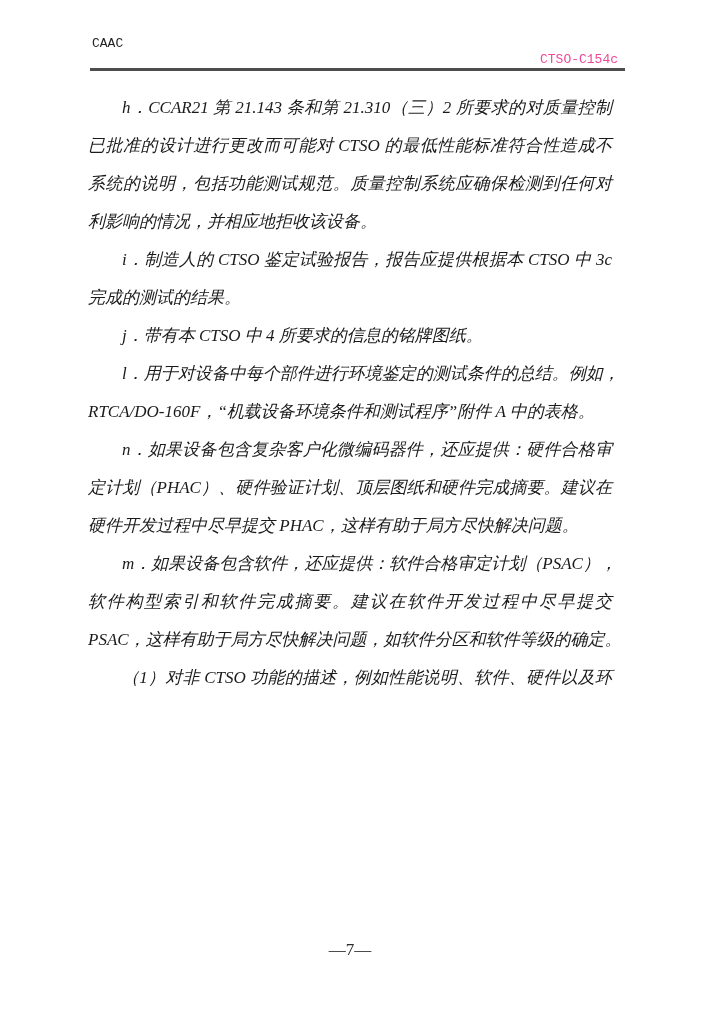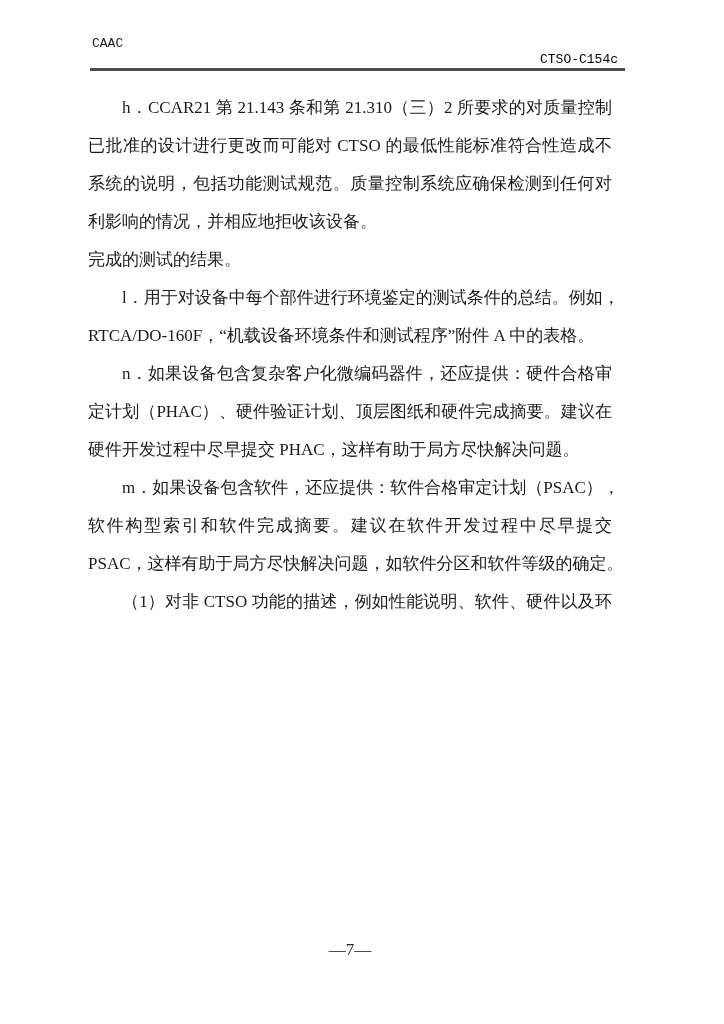--- a/index.html
+++ b/index.html
@@ -23,35 +23,36 @@
     font-family: Liberation Mono, monospace;
     font-size: 13px;
     color: #222222;
   }
   .header-right {
     position: absolute;
     right: 106px;
     top: 52px;
     font-family: "Liberation Mono", monospace;
     font-size: 13px;
-    color: #000000;
+    color: #ec4899;
   }
   .header-rule {
     position: absolute;
     left: 90px;
     top: 68px;
     width: 535px;
     height: 3px;
     background: #4d4d4d;
   }
   .doc-body {
     position: absolute;
     left: 88px;
     top: 89px;
     width: 524px;
+    font-style: italic;
   }
   .line {
     height: 38px;
     line-height: 38px;
     font-size: 17px;
     text-align: justify;
     text-align-last: justify;
     white-space: nowrap;
     overflow: visible;
   }
@@ -78,21 +79,25 @@
   <div class="header-rule"></div>
 
   <main class="doc-body">
       <div>
         <div class="line indent">h．CCAR21 第 21.143 条和第 21.310（三）2 所要求的对质量控制</div>
         <div class="line">已批准的设计进行更改而可能对 CTSO 的最低性能标准符合性造成不</div>
         <div class="line">系统的说明，包括功能测试规范。质量控制系统应确保检测到任何对</div>
         <div class="line last">利影响的情况，并相应地拒收该设备。</div>
       </div>
       <div>
+        <div class="line indent">i．制造人的 CTSO 鉴定试验报告，报告应提供根据本 CTSO 中 3c</div>
         <div class="line last">完成的测试的结果。</div>
+      </div>
+      <div>
+        <div class="line indent last">j．带有本 CTSO 中 4 所要求的信息的铭牌图纸。</div>
       </div>
       <div>
         <div class="line indent">l．用于对设备中每个部件进行环境鉴定的测试条件的总结。例如，</div>
         <div class="line last">RTCA/DO-160F，“机载设备环境条件和测试程序”附件 A 中的表格。</div>
       </div>
       <div>
         <div class="line indent">n．如果设备包含复杂客户化微编码器件，还应提供：硬件合格审</div>
         <div class="line">定计划（PHAC）、硬件验证计划、顶层图纸和硬件完成摘要。建议在</div>
         <div class="line last">硬件开发过程中尽早提交 PHAC，这样有助于局方尽快解决问题。</div>
       </div>

